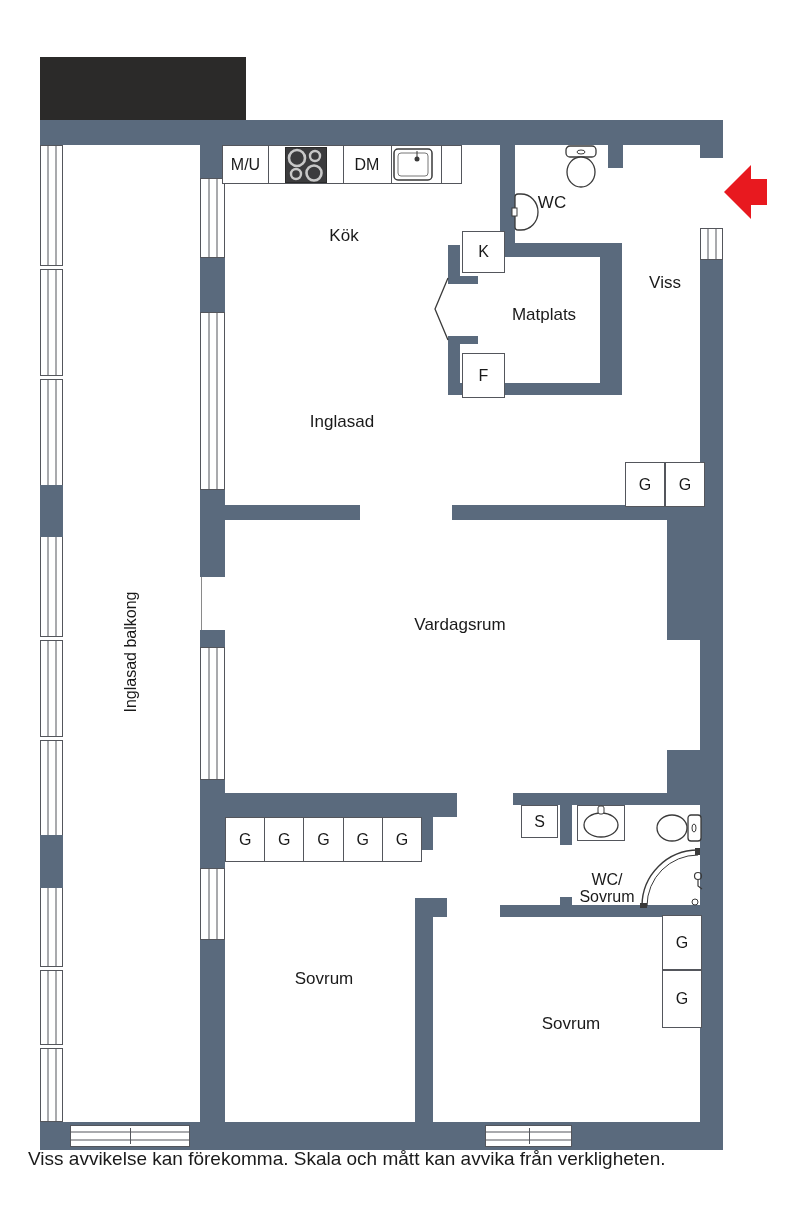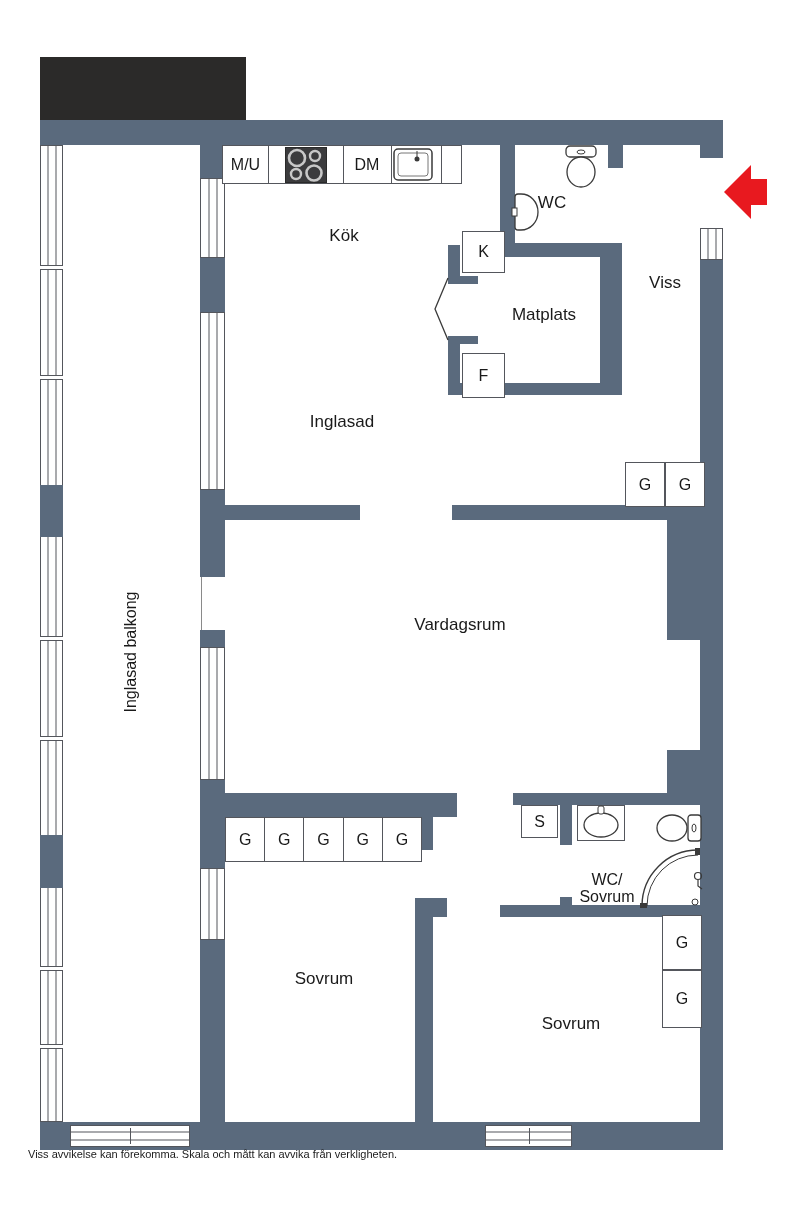--- a/index.html
+++ b/index.html
@@ -21,21 +21,21 @@
 .cl{position:absolute;top:0;bottom:0;display:flex;align-items:center;justify-content:center;font-size:16px}
 .lb{position:absolute;transform:translate(-50%,-50%);font-size:17px;white-space:nowrap}
 .lb2{position:absolute;transform:translate(-50%,-50%);font-size:16px;line-height:17px;text-align:center;white-space:nowrap}
 .vlb{position:absolute;transform:translate(-50%,-50%) rotate(-90deg);font-size:16px;white-space:nowrap}
 .thin{position:absolute;background:#8a8a8a}
 .icon{position:absolute;overflow:visible}
 .arrow polygon{fill:var(--arrow,#e8191f)}
 .logo{position:absolute;left:40px;top:57px;width:206px;height:67px;background:var(--logo-bg,#2b2a29);text-align:center}
 .logo .t1{font-size:10px;letter-spacing:2.5px;color:#c4c4c4;padding-top:11px}
 .logo .t2{font-family:"DejaVu Serif",serif;font-style:italic;font-size:24px;color:var(--logo-gold,#d1a72f);margin-top:1px}
-.disc{position:absolute;left:28px;top:1148px;font-size:11px}
+.disc{position:absolute;left:28px;top:1148px;font-size:19px}
 </style>
 </head>
 <body>
 
 <div class="page">
 
   <div class="logo">
   </div>
 
   <div class="w" style="left:40px;top:120px;width:683px;height:25px"></div>

